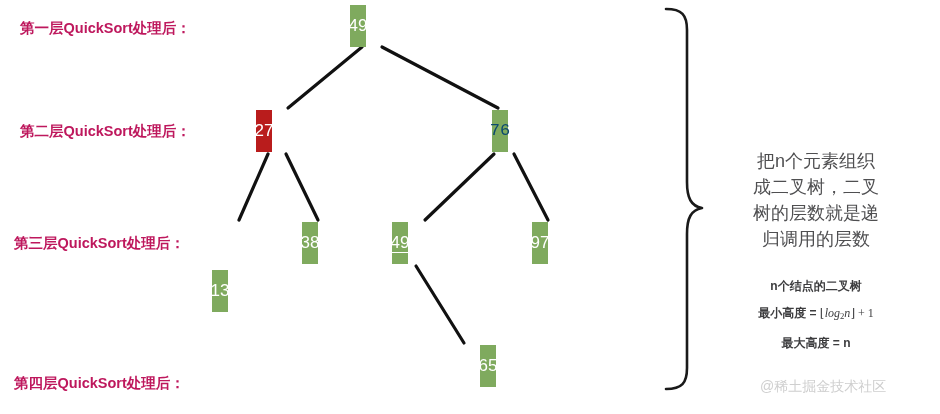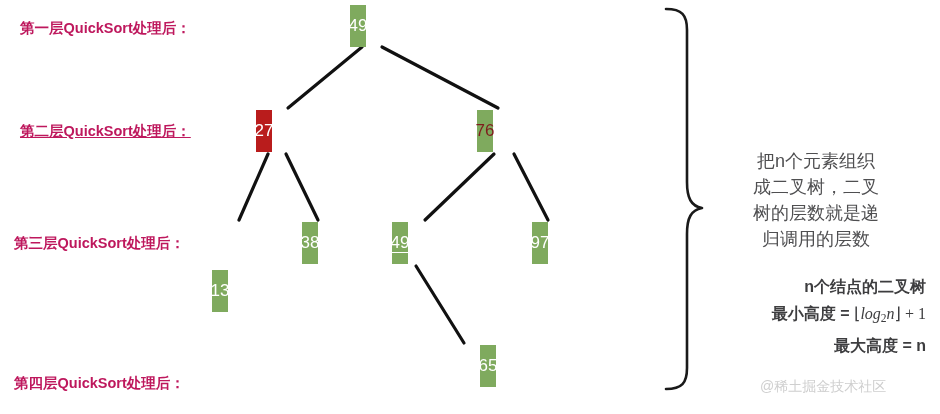--- a/index.html
+++ b/index.html
@@ -84,25 +84,24 @@
     top: 148px;
     width: 200px;
     font-size: 18px;
     line-height: 26px;
     font-weight: normal;
   }
   #note-formula {
     left: 706px;
     top: 273px;
     width: 220px;
-    font-size: 16px;
+    font-size: 12px;
     line-height: 27px;
     font-weight: bold;
     color: #3d3d3f;
-    text-align: right;
   }
   .formula-line {
     white-space: nowrap;
   }
   .math-it {
     font-family: "Liberation Serif", "DejaVu Serif", serif;
     font-style: italic;
     font-weight: normal;
   }
   .math-rm {
@@ -134,21 +133,21 @@
     white-space: nowrap;
     line-height: 1;
   }
 </style>
 </head>
 <body>
 
 <div id="canvas">
 
   <div class="level-label" id="level-label-1" style="left:20px; top:21px;">第一层QuickSort处理后：</div>
-  <div class="level-label" id="level-label-2" style="left:20px; top:124px;text-decoration:underline;">第二层QuickSort处理后：</div>
+  <div class="level-label" id="level-label-2" style="left:20px; top:124px;">第二层QuickSort处理后：</div>
   <div class="level-label" id="level-label-3" style="left:14px; top:236px;">第三层QuickSort处理后：</div>
   <div class="level-label" id="level-label-4" style="left:14px; top:376px;">第四层QuickSort处理后：</div>
 
   <svg id="tree-svg" viewBox="0 0 940 414" xmlns="http://www.w3.org/2000/svg">
     <g id="edge-group" stroke="#111111" stroke-width="3.2" stroke-linecap="round" fill="none">
         <line x1="362" y1="47" x2="288" y2="108"></line>
         <line x1="382" y1="47" x2="498" y2="108"></line>
         <line x1="268" y1="154" x2="239" y2="220"></line>
         <line x1="286" y1="154" x2="318" y2="220"></line>
         <line x1="494" y1="154" x2="425" y2="220"></line>
@@ -158,21 +157,21 @@
   </svg>
 
   <div class="tree-node" id="node-n49root" style="left: 350px; top: 5px; background: rgb(127, 170, 94); color: rgb(255, 255, 255);">
     <span class="node-text">49</span>
   </div>
 
   <div class="tree-node" id="node-n27" style="left: 256px; top: 110px; background: #b91c1c; color: rgb(255, 255, 255);">
     <span class="node-text">27</span>
   </div>
 
-  <div class="tree-node" id="node-n76" style="left: 477px; top: 110px; background: rgb(127, 170, 94); color: #7f1d1d;">
+  <div class="tree-node" id="node-n76" style="left: 492px; top: 110px; background: rgb(127, 170, 94); color: #0c4a6e; font-family: Liberation Mono, monospace;">
     <span class="node-text">76</span>
   </div>
 
   <div class="tree-node" id="node-n13" style="left: 212px; top: 222px; background: rgb(127, 170, 94); color: rgb(255, 255, 255); margin-top: 48px;">
     <span class="node-text">13</span>
   </div>
 
   <div class="tree-node" id="node-n38" style="left: 302px; top: 222px; background: rgb(127, 170, 94); color: rgb(255, 255, 255);">
     <span class="node-text">38</span>
   </div>

